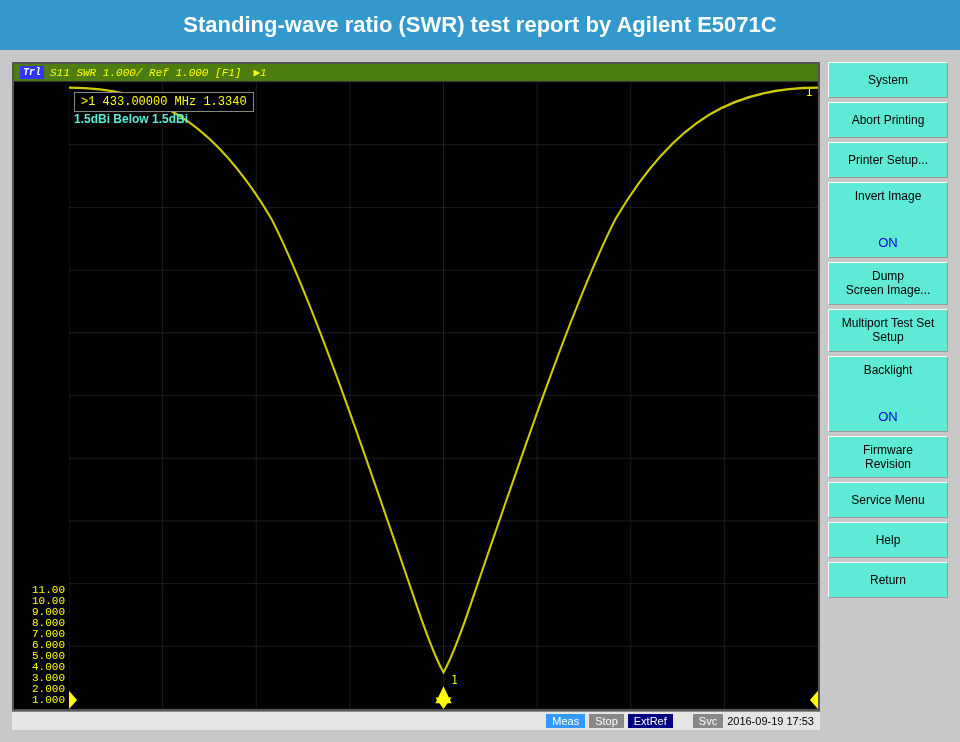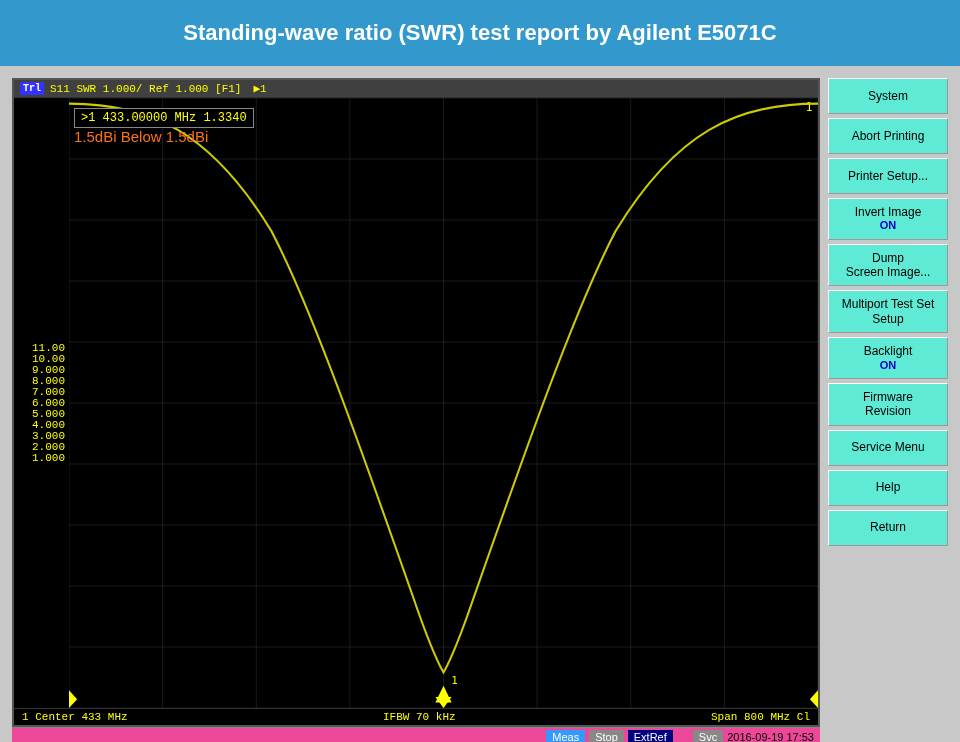--- a/index.html
+++ b/index.html
@@ -7,21 +7,21 @@
       width: 960px;
       height: 742px;
       background: #d0d0d0;
       font-family: Arial, sans-serif;
       overflow: hidden;
     }
 
     
     #header {
       width: 960px;
-      height: 66px;
+      height: 50px;
       background: #3399cc;
       display: flex;
       align-items: center;
       justify-content: center;
     }
     #header h1 {
       color: white;
       font-size: 22px;
       font-weight: bold;
     }
@@ -40,29 +40,30 @@
     #chart-container {
       flex: 1;
       background: #000;
       border: 2px solid #555;
       position: relative;
       display: flex;
       flex-direction: column;
     }
 
     #chart-top-bar {
-      background: #404040;
+      background: #4d7c0f;
       color: #ffff00;
       font-size: 11px;
       font-family: 'Courier New', monospace;
       padding: 2px 6px;
       display: flex;
       align-items: center;
       gap: 6px;
       border-bottom: 1px solid #333;
+      font-style: italic;
     }
 
     .trl-badge {
       background: #3333ff;
       color: white;
       font-size: 10px;
       padding: 1px 3px;
       font-weight: bold;
     }
 
@@ -76,23 +77,23 @@
       font-family: 'Courier New', monospace;
       font-size: 12px;
       padding: 2px 6px;
       z-index: 10;
     }
 
     #annotation-text {
       position: absolute;
       top: 48px;
       left: 60px;
-      color: #f97316;
-      font-size: 15px;
-      font-weight: normal;
+      color: #5eead4;
+      font-size: 12px;
+      font-weight: bold;
       font-family: Arial, sans-serif;
       z-index: 10;
     }
 
     #chart-svg-area {
       flex: 1;
       position: relative;
     }
 
     #chart-svg-area svg {
@@ -102,22 +103,22 @@
 
     
     .y-labels {
       position: absolute;
       left: 0;
       top: 0;
       bottom: 0;
       width: 55px;
       display: flex;
       flex-direction: column;
-      justify-content: center;
-      padding: 12px 0;
+      justify-content: flex-end;
+      padding: 3px 0;
     }
     .y-label {
       color: #ffff00;
       font-size: 11px;
       font-family: 'Courier New', monospace;
       text-align: right;
       padding-right: 4px;
       line-height: 1;
     }
 
@@ -127,21 +128,21 @@
       color: #ffff00;
       font-size: 11px;
       font-family: 'Courier New', monospace;
       padding: 2px 8px;
       display: flex;
       justify-content: space-between;
       border-top: 1px solid #333;
     }
 
     #status-bar {
-      background: #ec4899;
+      background: #e5e5e5;
       display: flex;
       justify-content: flex-end;
       align-items: center;
       padding: 2px 6px;
       gap: 4px;
       border-top: 1px solid #888;
     }
     .status-badge {
       padding: 1px 6px;
       font-size: 11px;
@@ -173,23 +174,24 @@
       text-align: center;
       cursor: pointer;
       min-height: 36px;
       display: flex;
       flex-direction: column;
       align-items: center;
       justify-content: center;
       line-height: 1.2;
     }
     .sidebar-btn .sub-label {
-      font-size: 11px;
+      font-size: 13px;
       color: #0000cc;
-      font-weight: bold;
+      font-weight: normal;
+      margin-top: 32px;
     }
 
     #chart-wrap {
       display: flex;
       flex-direction: column;
       flex: 1;
     }
   </style>
 </head>
 <body>
@@ -274,25 +276,20 @@
 
           <polygon points="370,550 362,540 378,540" fill="#ffff00"></polygon>
 
           <polygon points="0,550 8,542 0,534" fill="#ffff00"></polygon>
 
           <polygon points="740,550 732,542 740,534" fill="#ffff00"></polygon>
 
         </svg>
       </div>
 
-      <div id="chart-bottom">
-        <span>1  Center 433 MHz</span>
-        <span>IFBW 70 kHz</span>
-        <span>Span 800 MHz  Cl</span>
-      </div>
 
     </div>
 
     <div id="status-bar">
       <span class="status-badge status-meas">Meas</span>
       <span class="status-badge status-stop">Stop</span>
       <span class="status-badge status-extref">ExtRef</span>
       <span class="status-badge status-svc">Svc</span>
       <span class="status-time">2016-09-19 17:53</span>
     </div>

